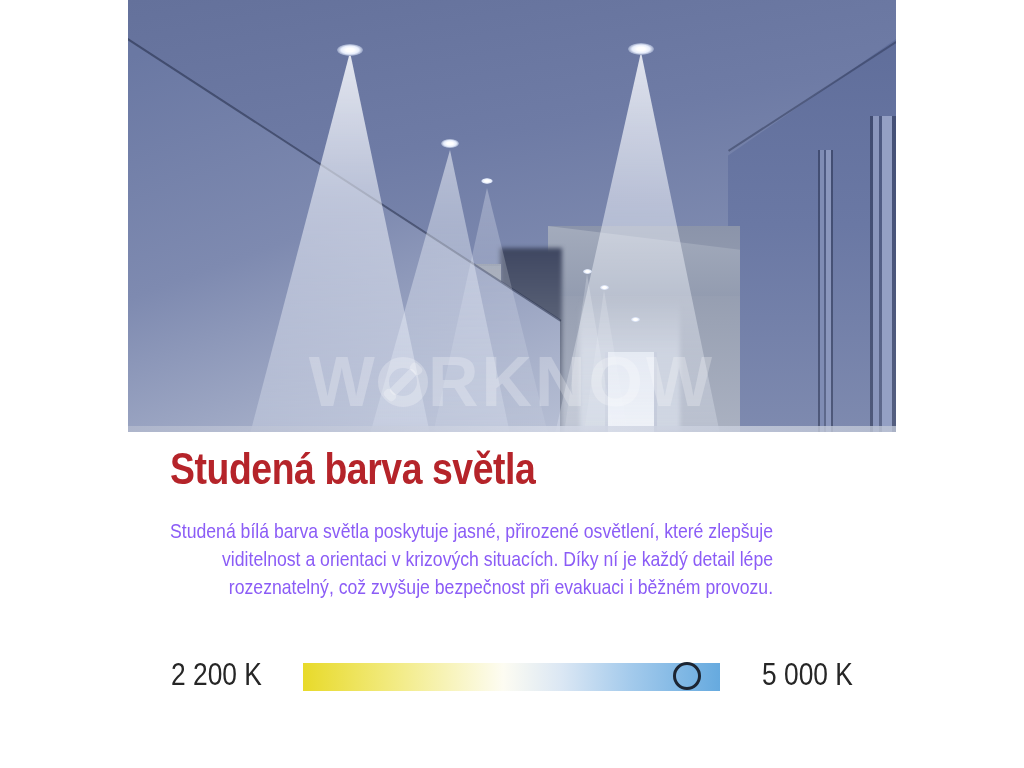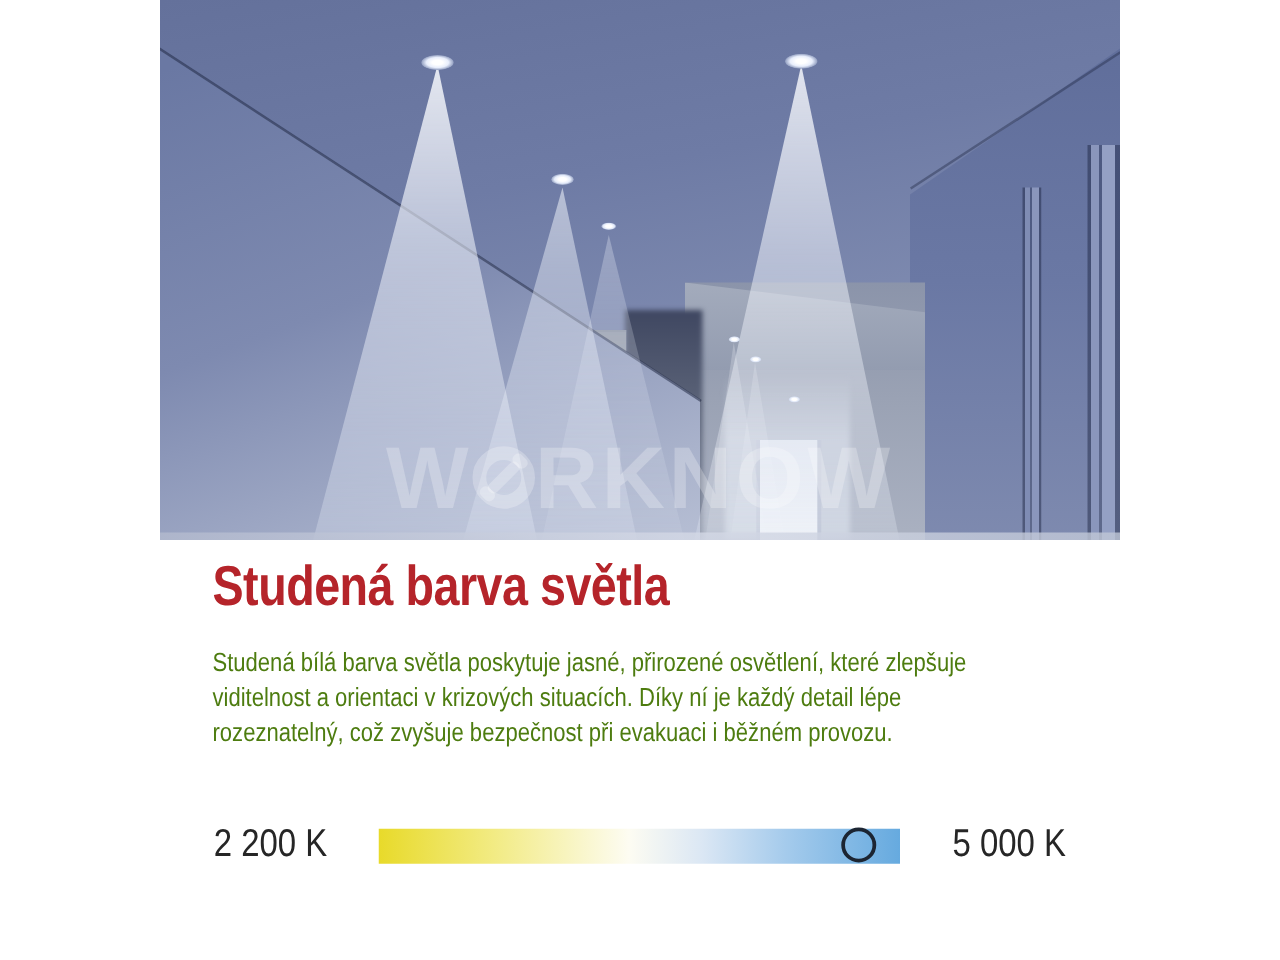--- a/index.html
+++ b/index.html
@@ -91,21 +91,21 @@
     background:rgba(255,255,255,.25);border-radius:4px;
     transform:translate(-50%,-50%) rotate(45deg);}
   .wm-o .wrench:before,.wm-o .wrench:after{content:"";position:absolute;left:-2px;width:13px;height:9px;
     background:rgba(255,255,255,.25);border-radius:4px;}
   .wm-o .wrench:before{top:-7px;}
   .wm-o .wrench:after{bottom:-7px;}
 
   
   .section-title{left:170px;top:446px;font-size:45px;font-weight:700;line-height:1;
     letter-spacing:-.5px;transform:scaleX(.83);transform-origin:0 0;white-space:nowrap;}
-  .description{left:170px;top:517px;font-size:21px;line-height:28px;color:#4d7c0f;}
+  .description{left:170px;top:517px;font-size:21px;line-height:28px;color:#8b5cf6;text-align:right;}
   .description .line{transform:scaleX(.84);transform-origin:0 0;white-space:nowrap;}
 
   
   .t-label{top:661px;font-size:31px;line-height:28px;color:#262626;font-weight:400;
     transform:scaleX(.85);transform-origin:0 0;white-space:nowrap;}
   .t-min{left:171px;}
   .t-max{left:762px;}
   .t-bar{left:303px;top:663px;width:417px;height:28px;
     background:linear-gradient(90deg,#e8da2a 0%,#f2eb83 22%,#fdfcf2 48%,#dbe7f4 62%,#a5cbec 78%,#66aadf 100%);}
   .t-marker{top:-1px;width:28px;height:28px;border:3px solid #1c2532;border-radius:50%;

